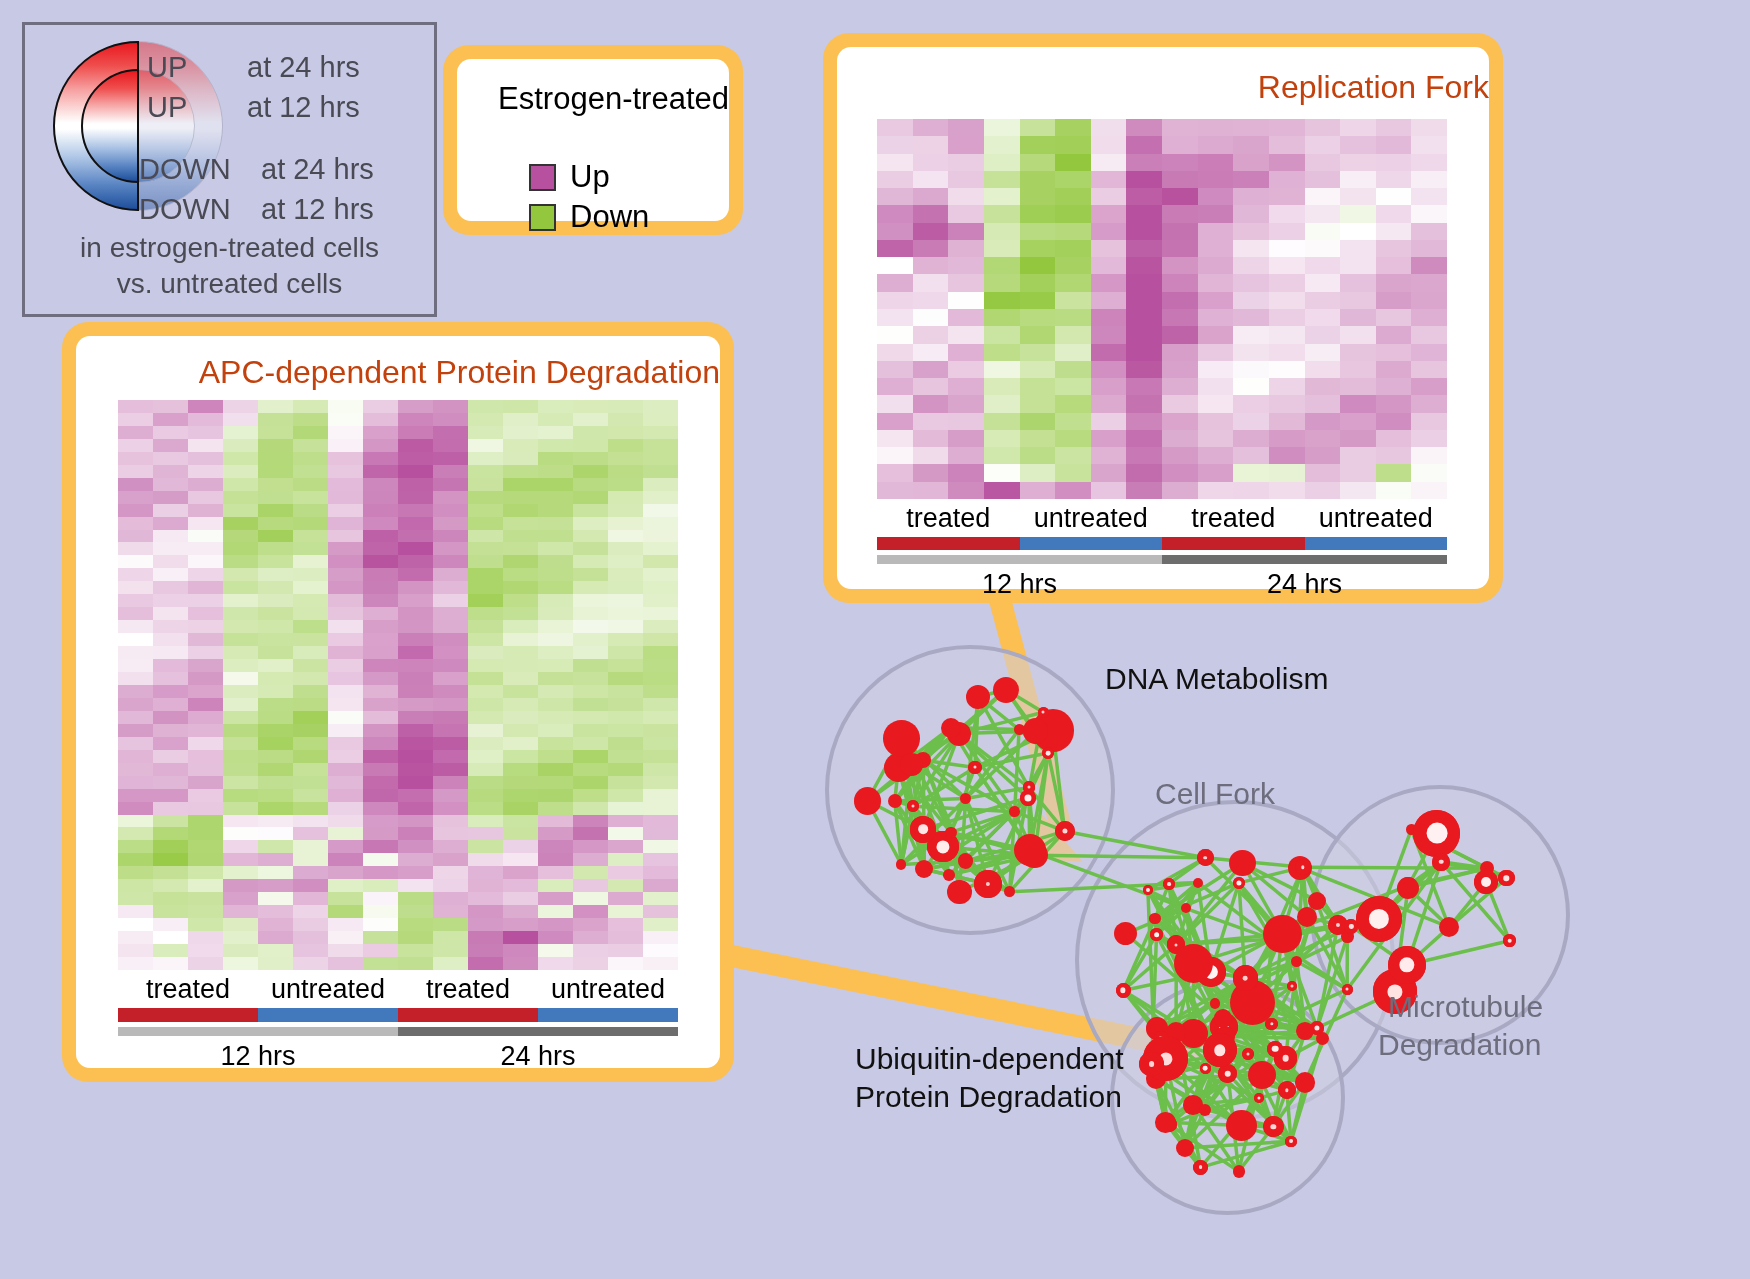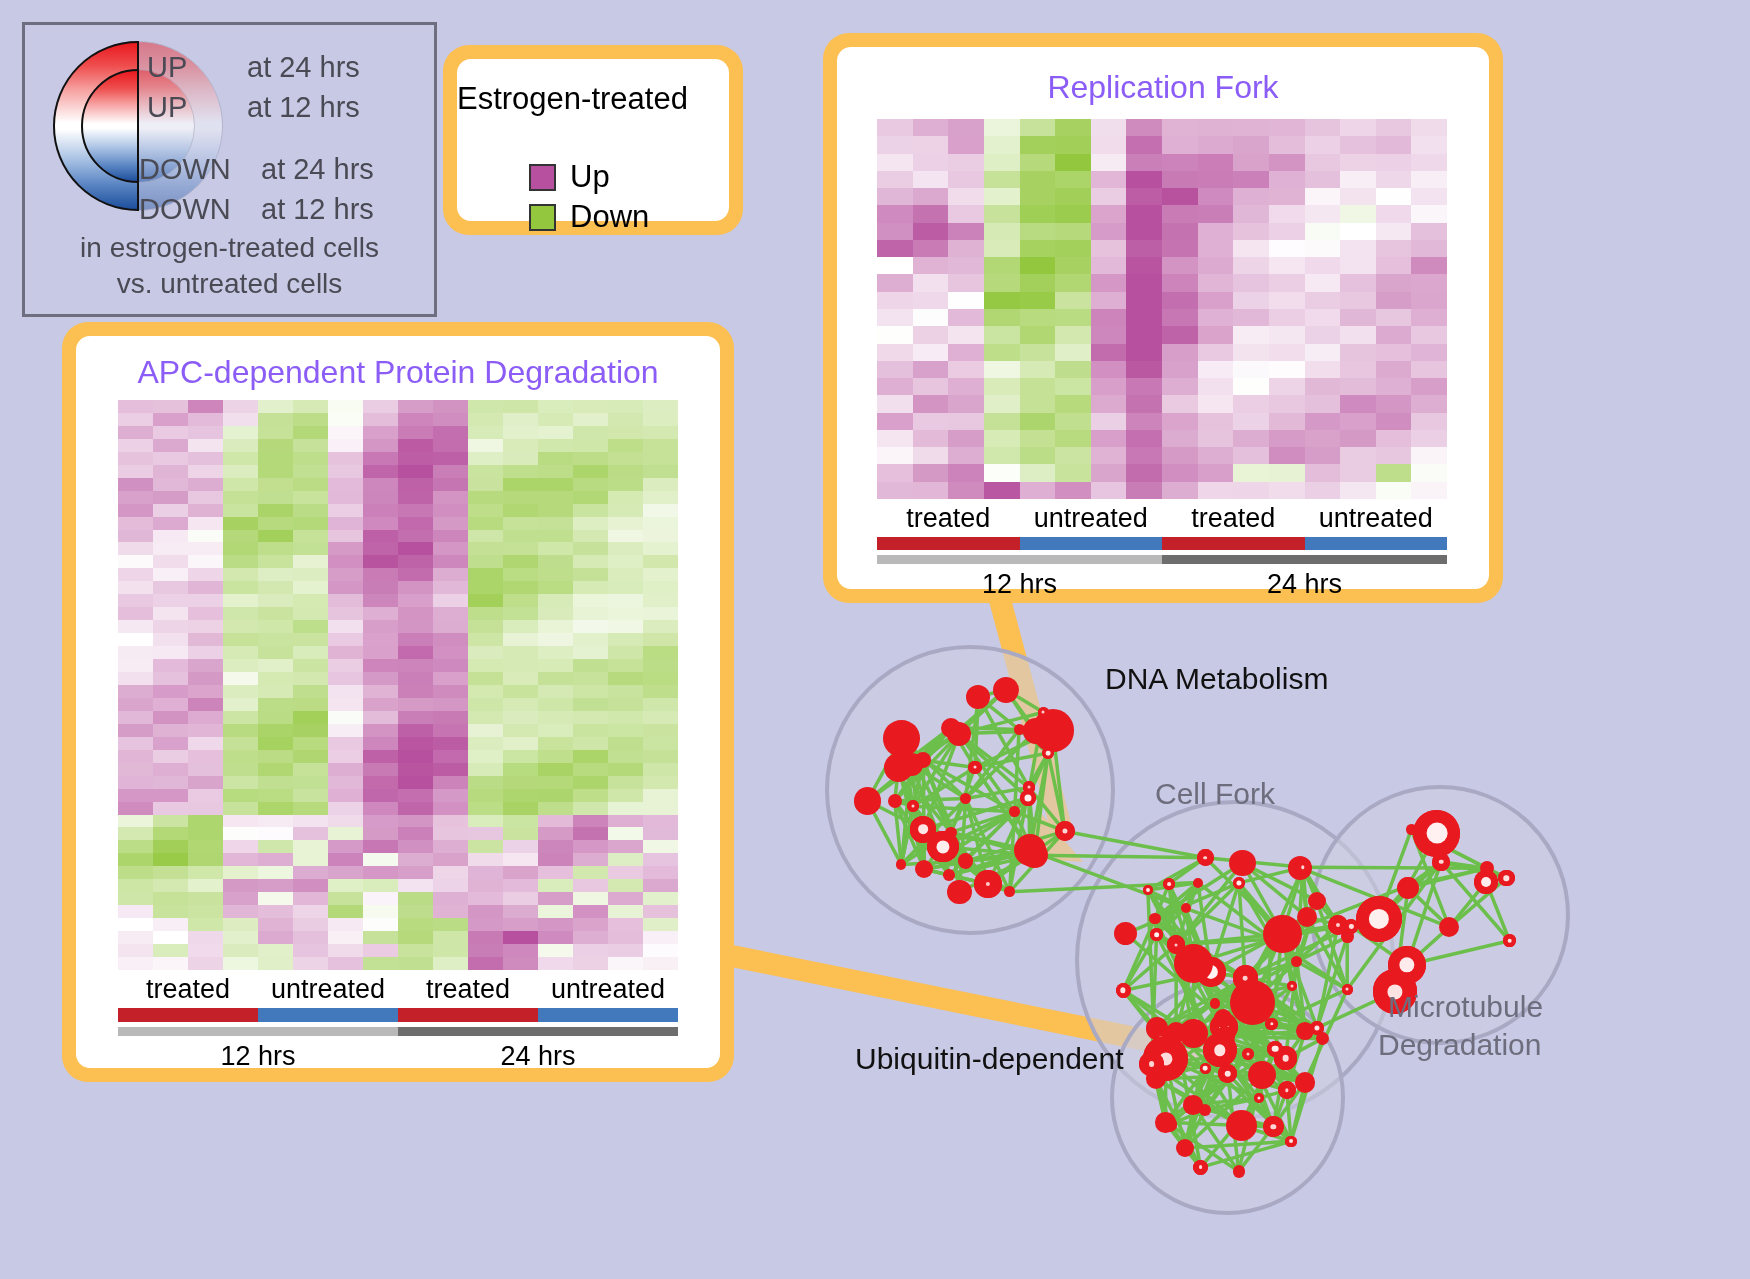--- a/index.html
+++ b/index.html
@@ -45,29 +45,29 @@
   .sc-foot{
     position:absolute;left:0;right:0;top:205px;text-align:center;
     color:#4a4a55;font-size:28px;line-height:36px;
   }
 
   
   .opanel{position:absolute;background:#fcbf52;border-radius:26px;}
   .opanel .inner{position:absolute;left:14px;top:14px;right:14px;bottom:14px;background:#fff;border-radius:14px;}
 
   
-  .ud-title{position:absolute;left:0;right:0;top:20px;text-align:left;font-size:31px;color:#000;line-height:40px;}
+  .ud-title{position:absolute;left:0;right:0;top:20px;text-align:right;font-size:31px;color:#000;line-height:40px;}
   .ud-row{position:absolute;display:flex;align-items:center;gap:14px;font-size:31px;color:#000;}
   .swatch{width:27px;height:27px;border:2px solid #333;box-sizing:border-box;display:inline-block;}
 
   
   .hm{position:absolute;display:grid;}
   .hm div{width:100%;height:100%;}
 
-  .panel-title{position:absolute;left:0;right:0;text-align:center;font-size:32px;color:#8b5cf6;}
+  .panel-title{position:absolute;left:0;right:0;text-align:right;font-size:32px;color:#c2410c;}
 
   .grp-labels{position:absolute;display:flex;}
   .grp-labels span{flex:1;text-align:center;font-size:27px;color:#000;}
   .bar-row{position:absolute;display:flex;}
   .bar-row div{flex:1;height:100%;}
   .time-labels{position:absolute;display:flex;}
   .time-labels span{flex:1;text-align:center;font-size:27px;color:#000;}
 
   
   #net{position:absolute;left:800px;top:620px;width:950px;height:659px;}
@@ -1916,15 +1916,16 @@
         <div class="node" style="left: 477.586px; top: 460.94px; width: 18.4542px; height: 18.4542px; background: rgb(232, 25, 31); border: none; box-shadow: rgb(232, 25, 31) 0px 0px 0px 7.55515px inset;">
           <div style="position: absolute; left: 50%; top: 50%; transform: translate(-50%, -50%); border-radius: 50%; width: 3.34391px; height: 3.34391px; background: rgb(255, 205, 205);"></div>
         </div>
       </div>
 
     <div class="netlabel dark" style="left:305px;top:40px;">DNA Metabolism</div>
     <div class="netlabel" style="left:355px;top:155px;">Cell Fork</div>
     <div class="netlabel" style="left:588px;top:368px;">Microtubule</div>
     <div class="netlabel" style="left:578px;top:406px;">Degradation</div>
     <div class="netlabel dark" style="left:55px;top:420px;">Ubiquitin-dependent</div>
+    <div class="netlabel dark" style="left:55px;top:458px;">Protein Degradation</div>
   </div>
 
 </div>
 
 </body></html>

